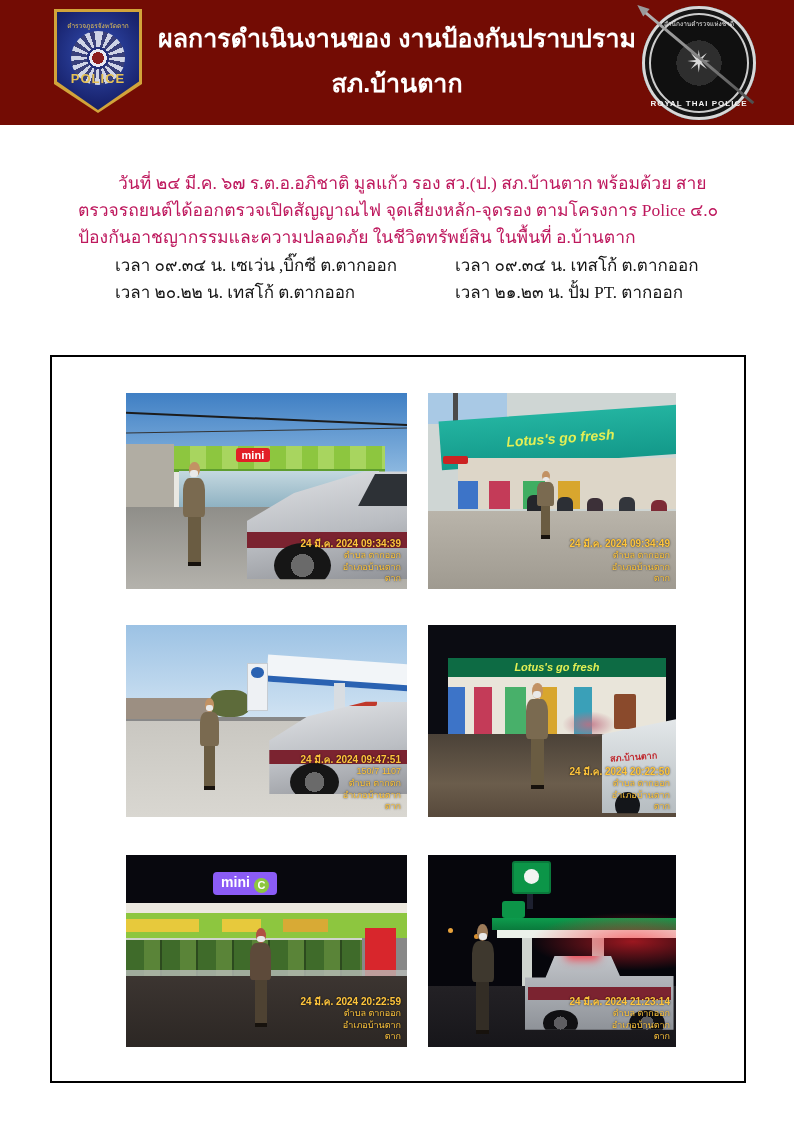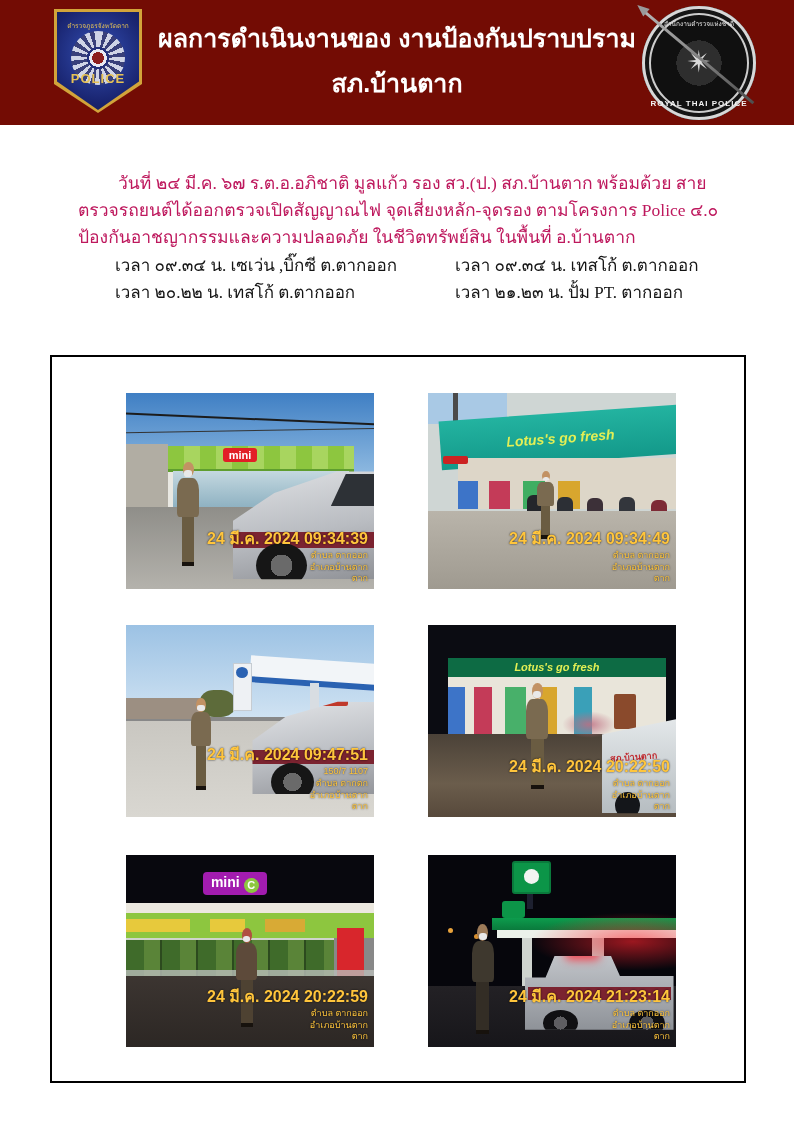--- a/index.html
+++ b/index.html
@@ -48,29 +48,29 @@
     line-height:27px;text-indent:40px;}
   .sched{position:absolute;left:115px;top:256px;width:600px;display:grid;
     grid-template-columns:340px 1fr;row-gap:7px;font-size:17px;color:#141414;line-height:20px;}
 
   
   .photo-box{position:absolute;left:50px;top:355px;width:692px;height:724px;border:2px solid #000;background:#fff;}
   .photo{position:absolute;width:248px;overflow:hidden;background:#888;}
   .ph-r1{top:36px;height:196px;}
   .ph-r2{top:268px;height:192px;}
   .ph-r3{top:498px;height:192px;}
-  .ph-c1{left:74px;}
+  .ph-c1{left:74px;padding-left:33px;}
   .ph-c2{left:376px;}
 
   .abs{position:absolute;}
   .stamp{position:absolute;right:6px;bottom:4px;text-align:right;color:#ffc53c;
     font-family:"Liberation Sans",sans-serif;font-size:9px;line-height:1.3;
     text-shadow:0 0 2px rgba(0,0,0,.85);}
   .stamp span{display:block;}
-  .stamp .t{font-size:16px;font-weight:bold;}
+  .stamp .t{font-size:10px;font-weight:bold;}
 
   
   .off{position:absolute;}
   .off .head{width:36%;height:15%;margin:0 auto;border-radius:50%;background:#c29264;position:relative;}
   .off .head:after{content:"";position:absolute;left:12%;right:12%;bottom:4%;height:45%;
     border-radius:40%;background:#e9e9e9;}
   .off .torso{width:74%;height:37%;margin:1% auto 0;border-radius:30% 30% 12% 12%;background:#7a6a50;}
   .off .legs{width:42%;height:43%;margin:0 auto;background:#6a5c42;border-bottom:4px solid #17120d;}
 
   
@@ -150,21 +150,21 @@
   .p4-cab{right:16%;top:36%;width:9%;height:18%;background:#8a4a2c;border-radius:2px;}
   .p4-truck{right:-4%;bottom:2%;width:34%;height:50%;
     background:linear-gradient(#e4e8ea,#b6bdc1);clip-path:polygon(0 18%,100% 0,100% 100%,0 100%);}
   .p4-trucktext{position:absolute;left:10%;top:34%;color:#c0272d;font-weight:bold;font-size:9px;
     transform:rotate(-4deg);font-family:"Liberation Sans",sans-serif;white-space:nowrap;}
   .p4-wheel{left:16%;bottom:-6%;width:30%;height:28%;border-radius:50%;background:#14161a;}
 
   
   .p5-sky{inset:0 0 70% 0;background:#08080e;}
   .p5-canopy{left:0;right:0;top:25%;height:5%;background:#ece8df;}
-  .p5-sign{left:31%;top:9%;padding:2px 8px;background:#a21caf;color:#fff;font-weight:bold;
+  .p5-sign{left:31%;top:9%;padding:2px 8px;background:#8b5cf6;color:#fff;font-weight:bold;
     font-size:14px;border-radius:4px;font-family:"Liberation Sans",sans-serif;}
   .p5-signC{display:inline-block;margin-left:4px;width:15px;height:15px;border-radius:50%;
     background:#8dc63f;color:#fff;font-size:11px;line-height:15px;text-align:center;vertical-align:-2px;}
   .p5-store{left:0;right:0;top:30%;height:13%;background:#8dc63f;
     background-image:linear-gradient(90deg,#e7c93c 8% 26%,rgba(0,0,0,0) 26% 34%,#e7c93c 34% 48%,rgba(0,0,0,0) 48% 56%,#d8aa35 56% 72%,rgba(0,0,0,0) 72%);
     background-size:100% 52%;background-position:0 55%;background-repeat:no-repeat;}
   .p5-glass{left:0;right:16%;top:43%;height:19%;
     background:repeating-linear-gradient(90deg,#3f6b2a 0 18px,#5a8438 18px 34px,#2c4a1e 34px 36px);
     border-top:2px solid #cfd4cc;}
   .p5-door{right:4%;top:38%;width:11%;height:26%;background:#d8262c;}

